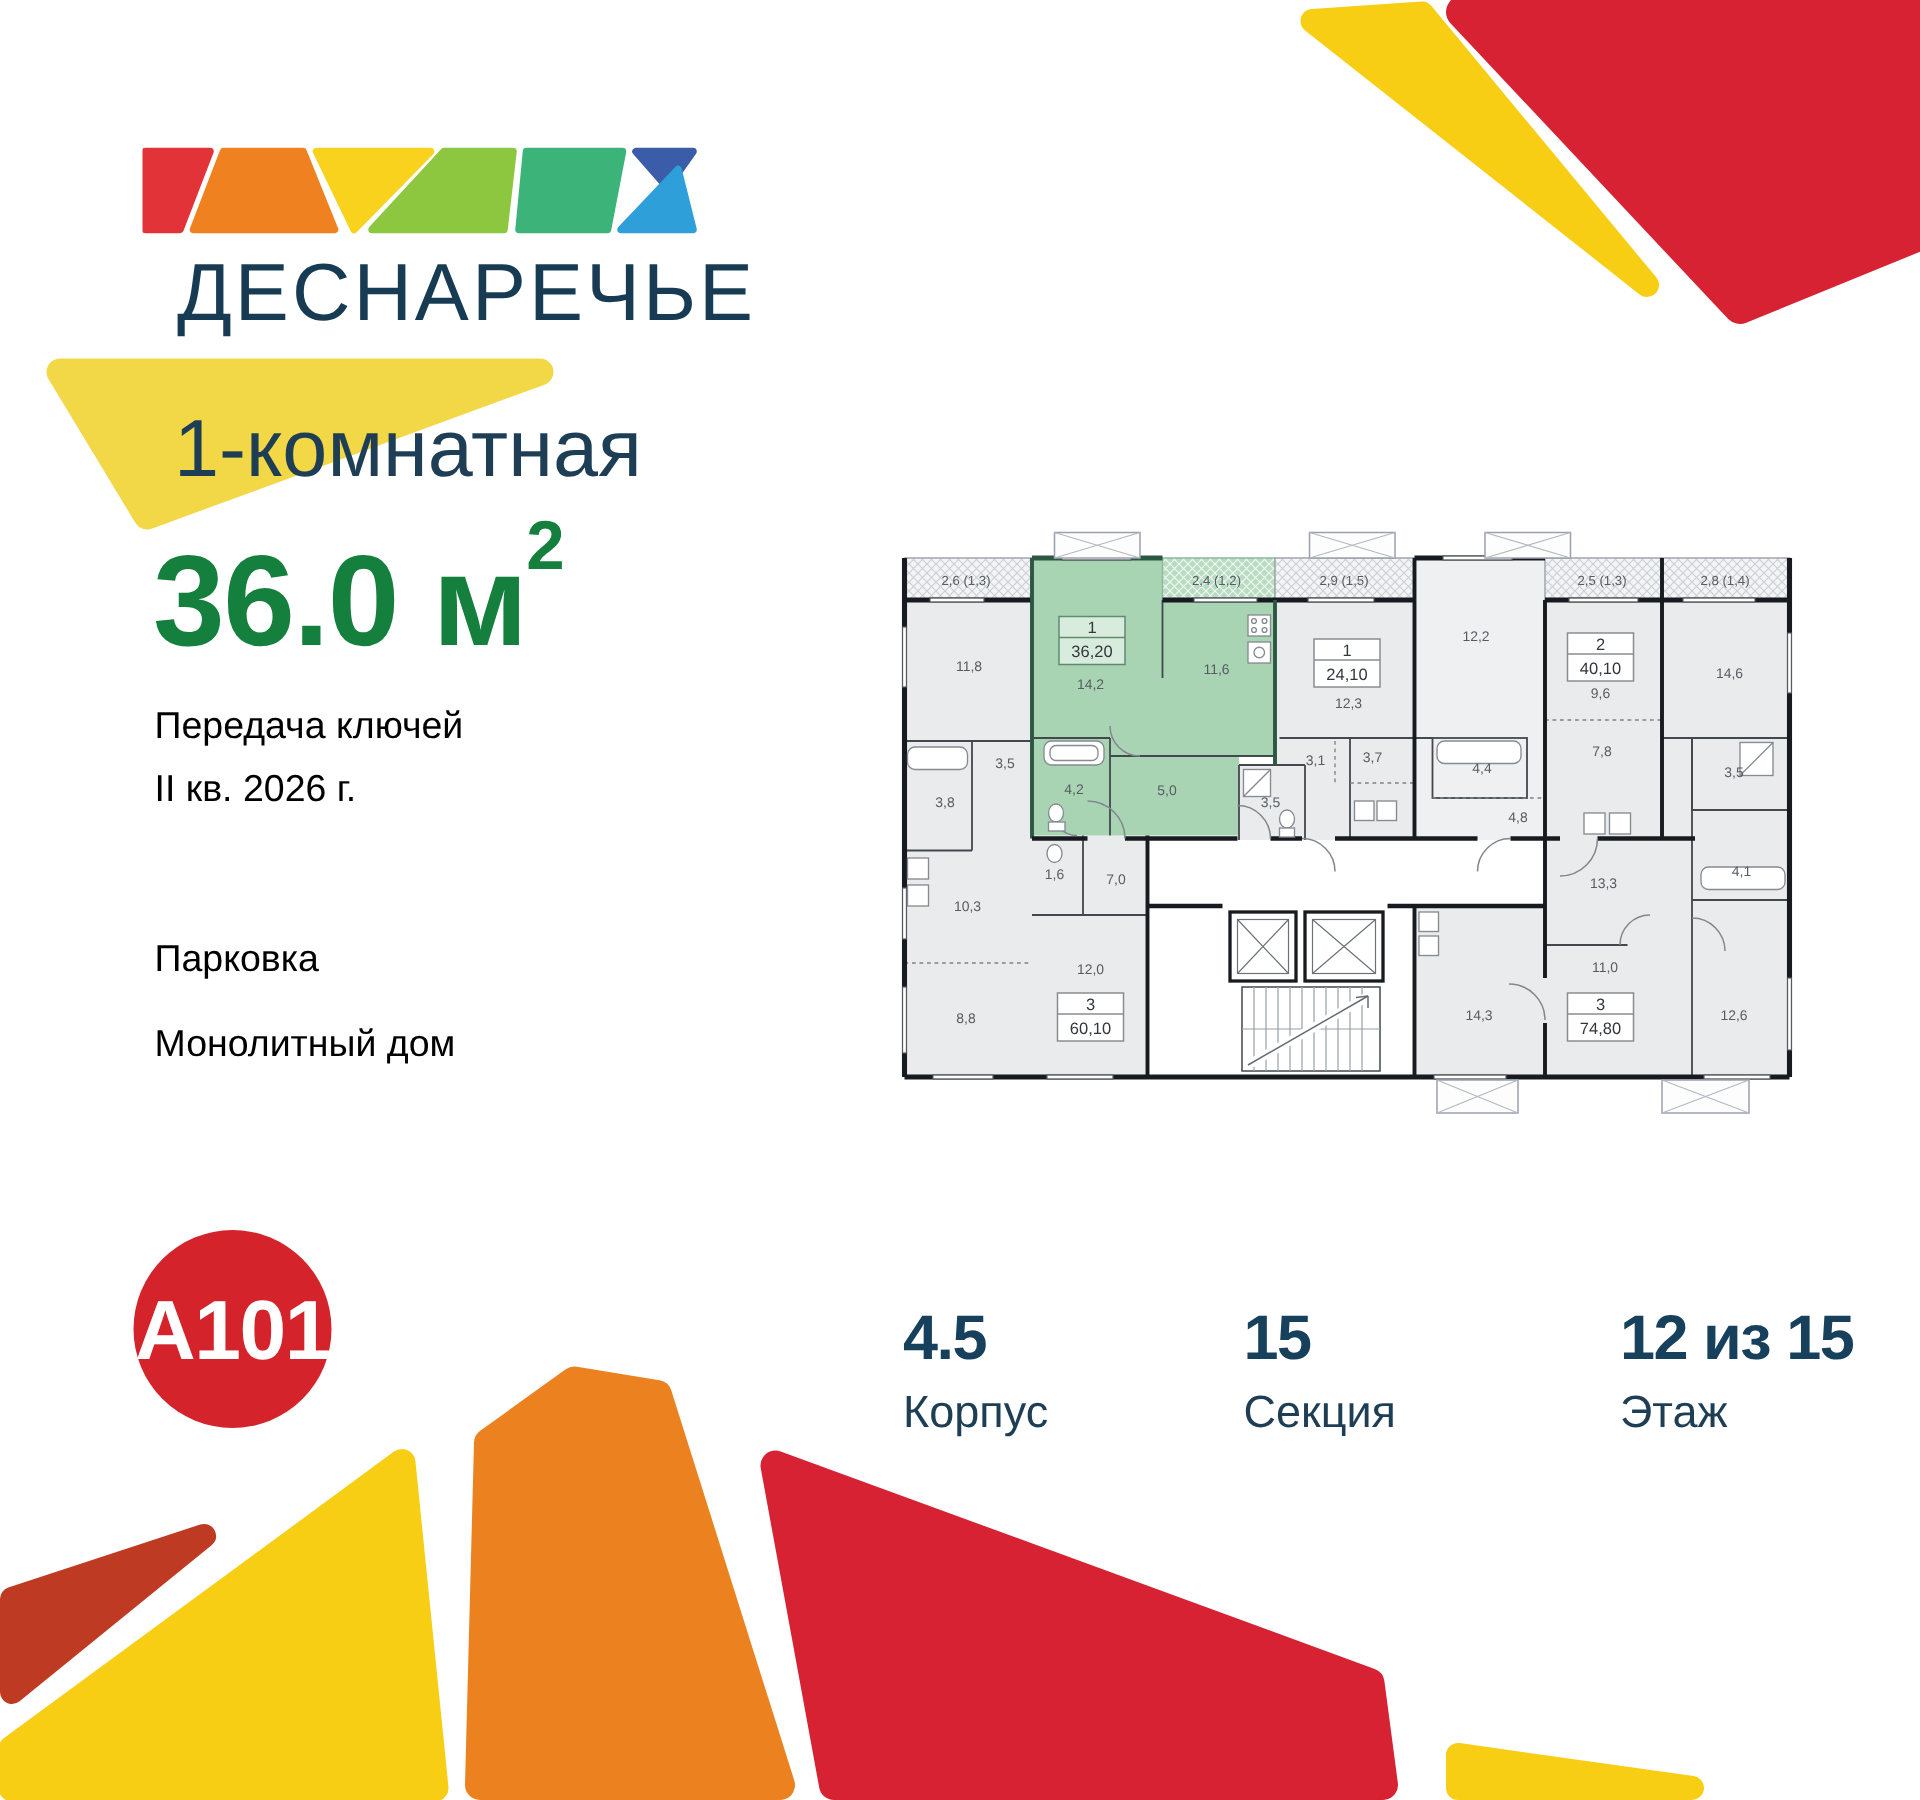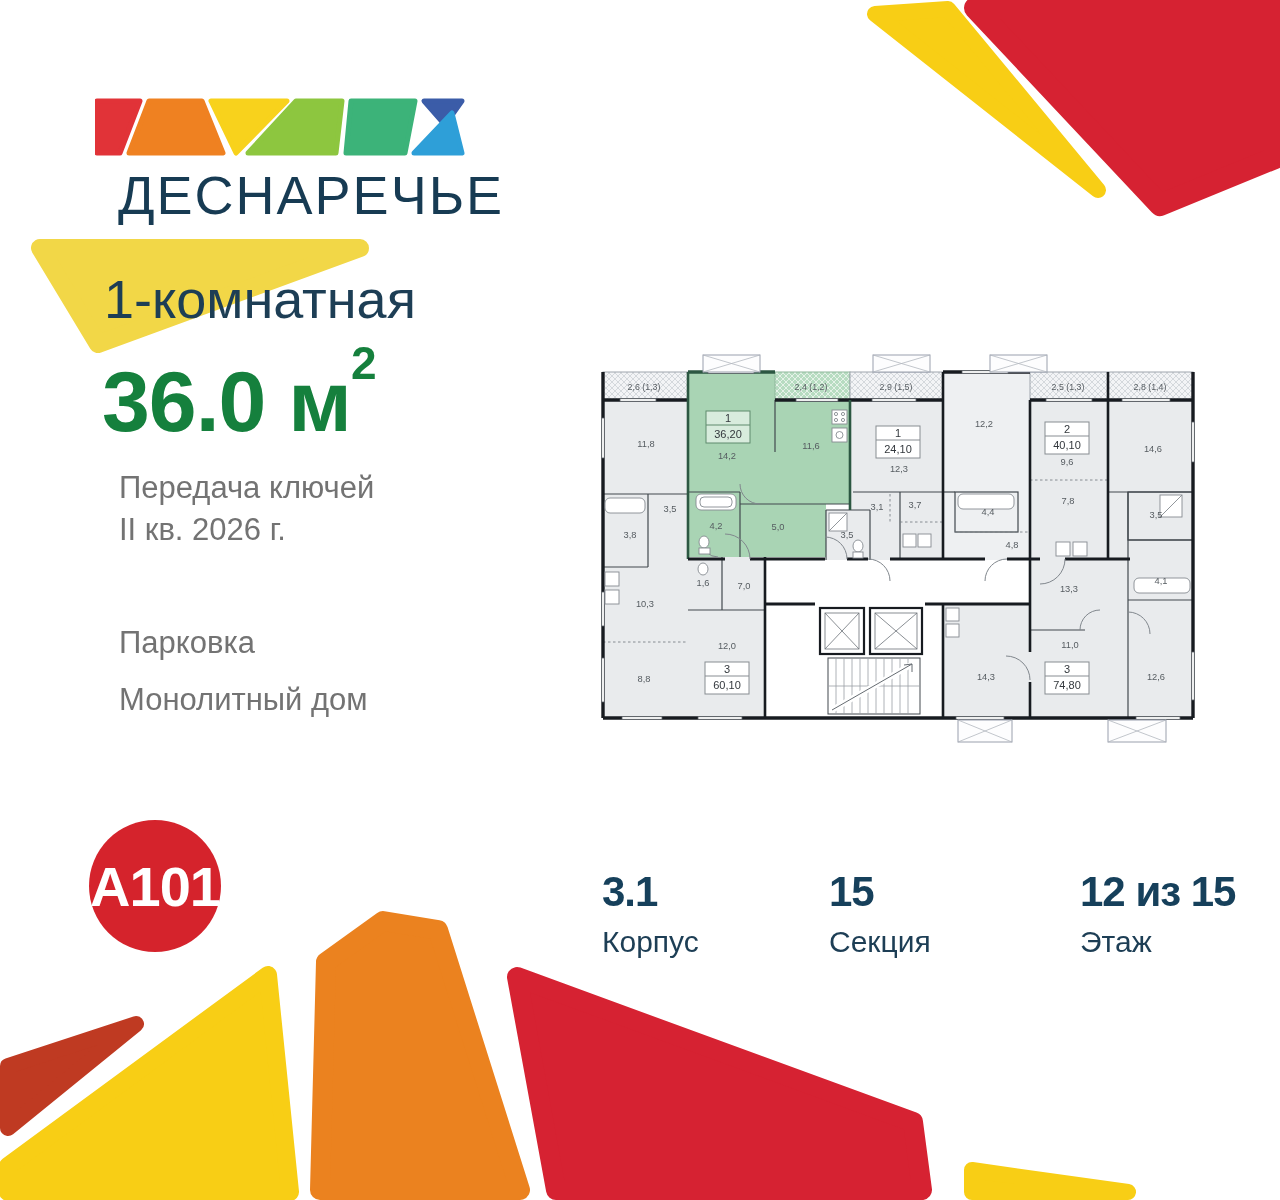--- a/index.html
+++ b/index.html
@@ -4,26 +4,26 @@
 <style>
   html,body{margin:0;padding:0;background:#fff;}
   .page{position:relative;width:1280px;height:1200px;background:#ffffff;overflow:hidden;
         font-family:"Liberation Sans", sans-serif;}
   .deco{position:absolute;left:0;top:0;width:1280px;height:1200px;pointer-events:none;}
   
   .logo{position:absolute;left:95px;top:96px;width:372px;height:62px;}
   .logo-text{position:absolute;left:93px;top:164px;font-size:54px;font-weight:normal;
              color:#173b53;letter-spacing:2px;margin-left:25px;}
   
-  .title{position:absolute;left:104px;top:268px;font-size:54px;color:#1d3e55;}
+  .title{position:absolute;left:116px;top:268px;font-size:54px;color:#1d3e55;}
   .area{position:absolute;left:102px;top:352px;font-size:86px;font-weight:bold;color:#15803d;
         letter-spacing:-1px;}
   .area .sup{font-size:46px;vertical-align:top;position:relative;top:-16px;}
   
-  .feat{position:absolute;left:119px;font-size:31px;color:#737373;}
+  .feat{position:absolute;left:103px;font-size:25px;color:#000000;}
   
   .a101{position:absolute;left:89px;top:820px;width:132px;height:132px;border-radius:50%;
         background:#d5232c;display:flex;align-items:center;justify-content:center;}
   .a101 span{color:#ffffff;font-size:56px;font-weight:bold;letter-spacing:-1px;}
   
   .stat{position:absolute;top:868px;}
   .stat .v{font-size:42px;font-weight:bold;color:#16405b;letter-spacing:-1px;}
   .stat .l{font-size:30px;color:#1d3e55;margin-top:9px;}
   
   .plan{position:absolute;left:600px;top:352px;}
@@ -69,21 +69,21 @@
   <div class="feat" style="top:470px">Передача ключей</div>
   <div class="feat" style="top:512px">II кв. 2026 г.</div>
   <div class="feat" style="top:625px">Парковка</div>
   <div class="feat" style="top:682px">Монолитный дом</div>
 
   <div class="a101">
     <span>A101</span>
   </div>
 
   <div class="stat" style="left:602px">
-    <div class="v">3.1</div>
+    <div class="v">4.5</div>
     <div class="l">Корпус</div>
   </div>
   <div class="stat" style="left:829px">
     <div class="v">15</div>
     <div class="l">Секция</div>
   </div>
   <div class="stat" style="left:1080px">
     <div class="v">12 из 15</div>
     <div class="l">Этаж</div>
   </div>

